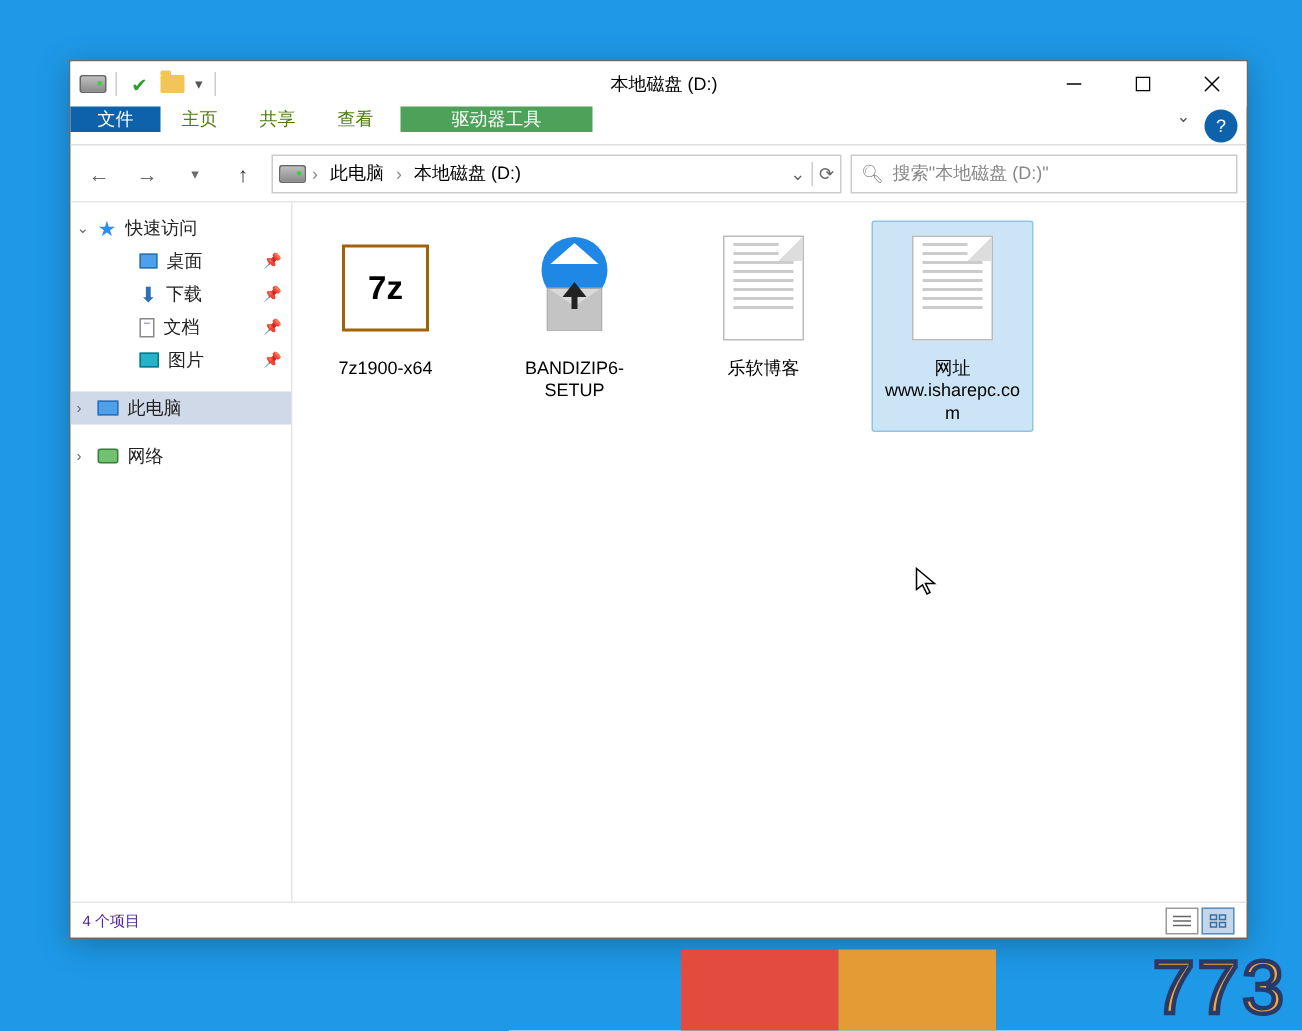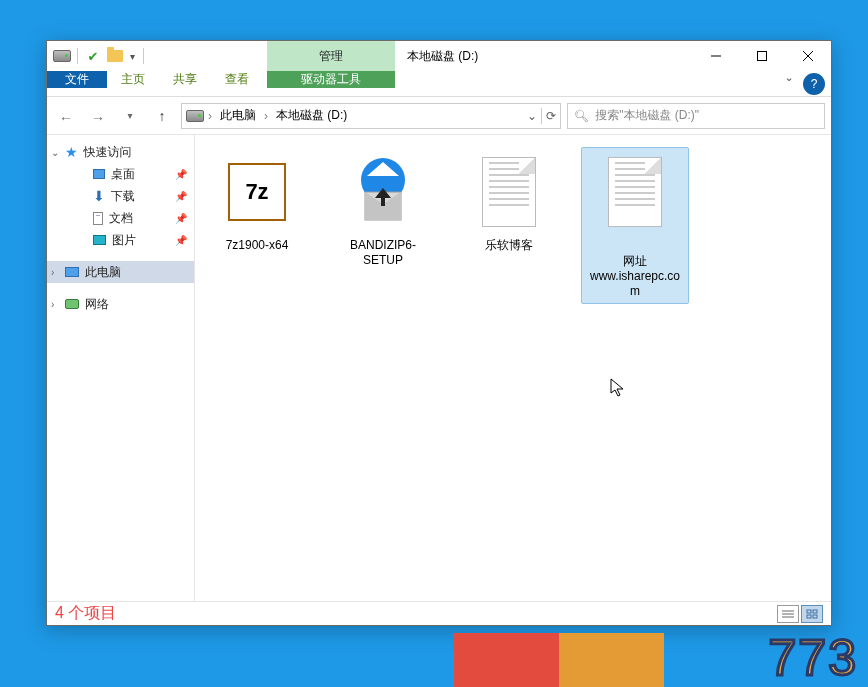--- a/index.html
+++ b/index.html
@@ -44,25 +44,25 @@
   .body { flex: 1; display: flex; min-height: 0; }
   .nav-pane { width: 148px; border-right: 1px solid #e5e5e5; padding: 6px 0; overflow: auto; }
   .tree-item { display: flex; align-items: center; gap: 6px; height: 22px; font-size: 12px; color: #222; padding-left: 18px; cursor: pointer; position: relative; }
   .tree-item.lvl1 { padding-left: 14px; margin-left: 32px; }
   .tree-item.selected { background: #d0d9e8; }
   .tree-exp { position:absolute; left:4px; font-size:10px; color:#666; }
   .tree-item .pin { margin-left:auto; margin-right:6px; color:#7a7a7a; font-size:10px;}
   .tree-spacer { height: 10px; }
   .content { flex: 1; padding: 12px 8px; display: flex; flex-wrap: wrap; align-content: flex-start; gap: 14px 18px; position: relative; }
   .file-item { width: 108px; display: flex; flex-direction: column; align-items: center; text-align: center; font-size: 12px; padding: 4px; border: 1px solid transparent; border-radius: 2px; cursor: pointer; }
-  .file-item.selected { background: #cce5f6; border-color: #8fc3e8; gap: 16px; }
+  .file-item.selected { background: #cce5f6; border-color: #8fc3e8; }
   .file-icon-slot { width: 80px; height: 80px; display: flex; align-items: center; justify-content: center; margin-bottom: 6px; }
   .file-label { line-height: 1.25; word-break: break-word; color:#000;}
   
-  .statusbar { height: 24px; border-top: 1px solid #e5e5e5; display: flex; align-items: center; font-size: 16px; color: #ef4444; padding: 0 8px; }
+  .statusbar { height: 24px; border-top: 1px solid #e5e5e5; display: flex; align-items: center; font-size: 10px; color: #4c1d95; padding: 0 8px; }
   .status-right { margin-left: auto; display: flex; gap: 2px; }
   .view-btn { width: 22px; height: 18px; border: 1px solid #999; display:flex;align-items:center;justify-content:center;font-size:10px;color:#555;}
   .view-btn.active { background:#c3d7ea; border-color:#5a8fbf;}
   
   .cursor { position: absolute; left: 610px; top: 378px; pointer-events: none; }
   
   .taskbar-strip { position:absolute; left:454px; bottom:0; height:54px; display:flex; }
   .tb-block1 { width:105px; background:#e24b3d;}
   .tb-block2 { width:105px; background:#e49b36;}
   .tb-num { position:absolute; right:10px; bottom:0px; font-family: Impact, sans-serif; font-size:50px; letter-spacing:2px; color:#f4a93f; -webkit-text-stroke: 3px #2a3a66; }
@@ -100,23 +100,20 @@
       <span class="qat-sep"></span>
       <span class="tb-icon">
           <span class="ico-check">✔</span>
         </span>
       <span class="tb-icon">
           <span class="ico-folder"></span>
         </span>
       <span class="qat-drop">▾</span>
       <span class="qat-sep"></span>
     </div>
-    <div class="rib-context">
-      <span>管理</span>
-    </div>
     <div class="tb-title">本地磁盘 (D:)</div>
     <div class="win-ctrls">
       <div class="win-btn">
         <svg width="10" height="10">
             <line x1="0" y1="5" x2="10" y2="5" stroke="#000" stroke-width="1"></line>
           </svg>
       </div>
       <div class="win-btn">
         <svg width="10" height="10">
             <rect x="0.5" y="0.5" width="9" height="9" fill="none" stroke="#000" stroke-width="1"></rect>

